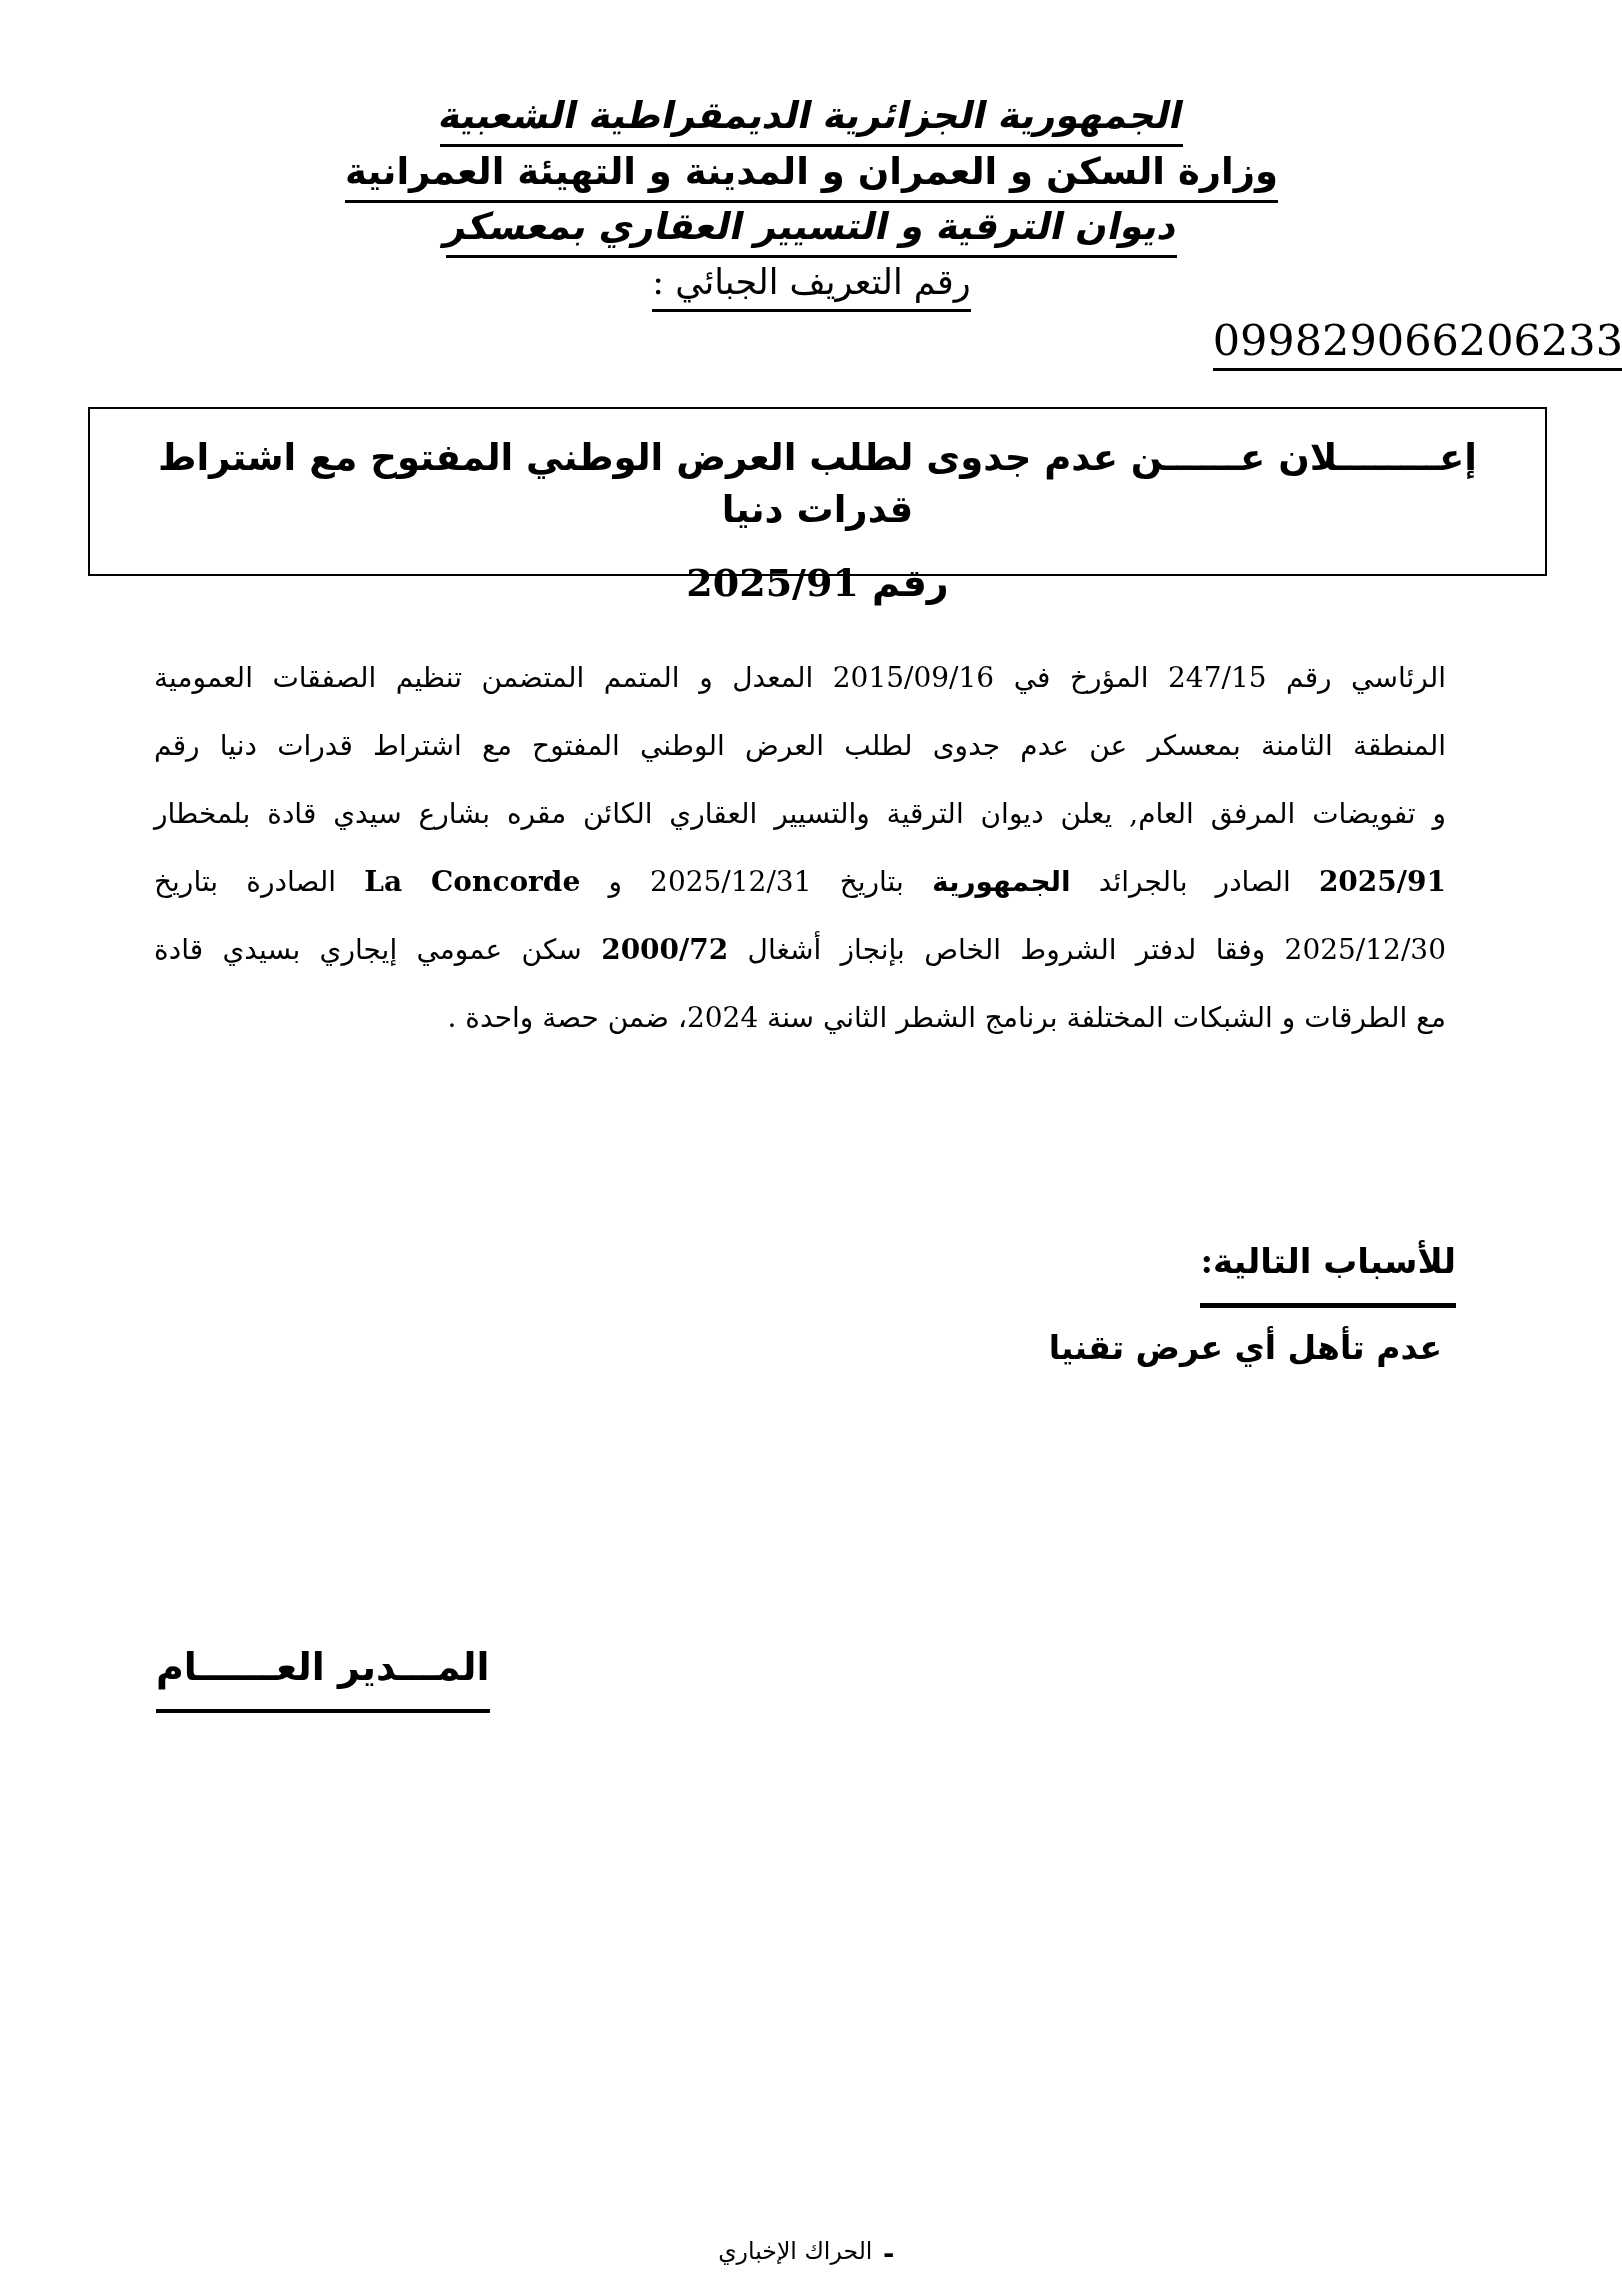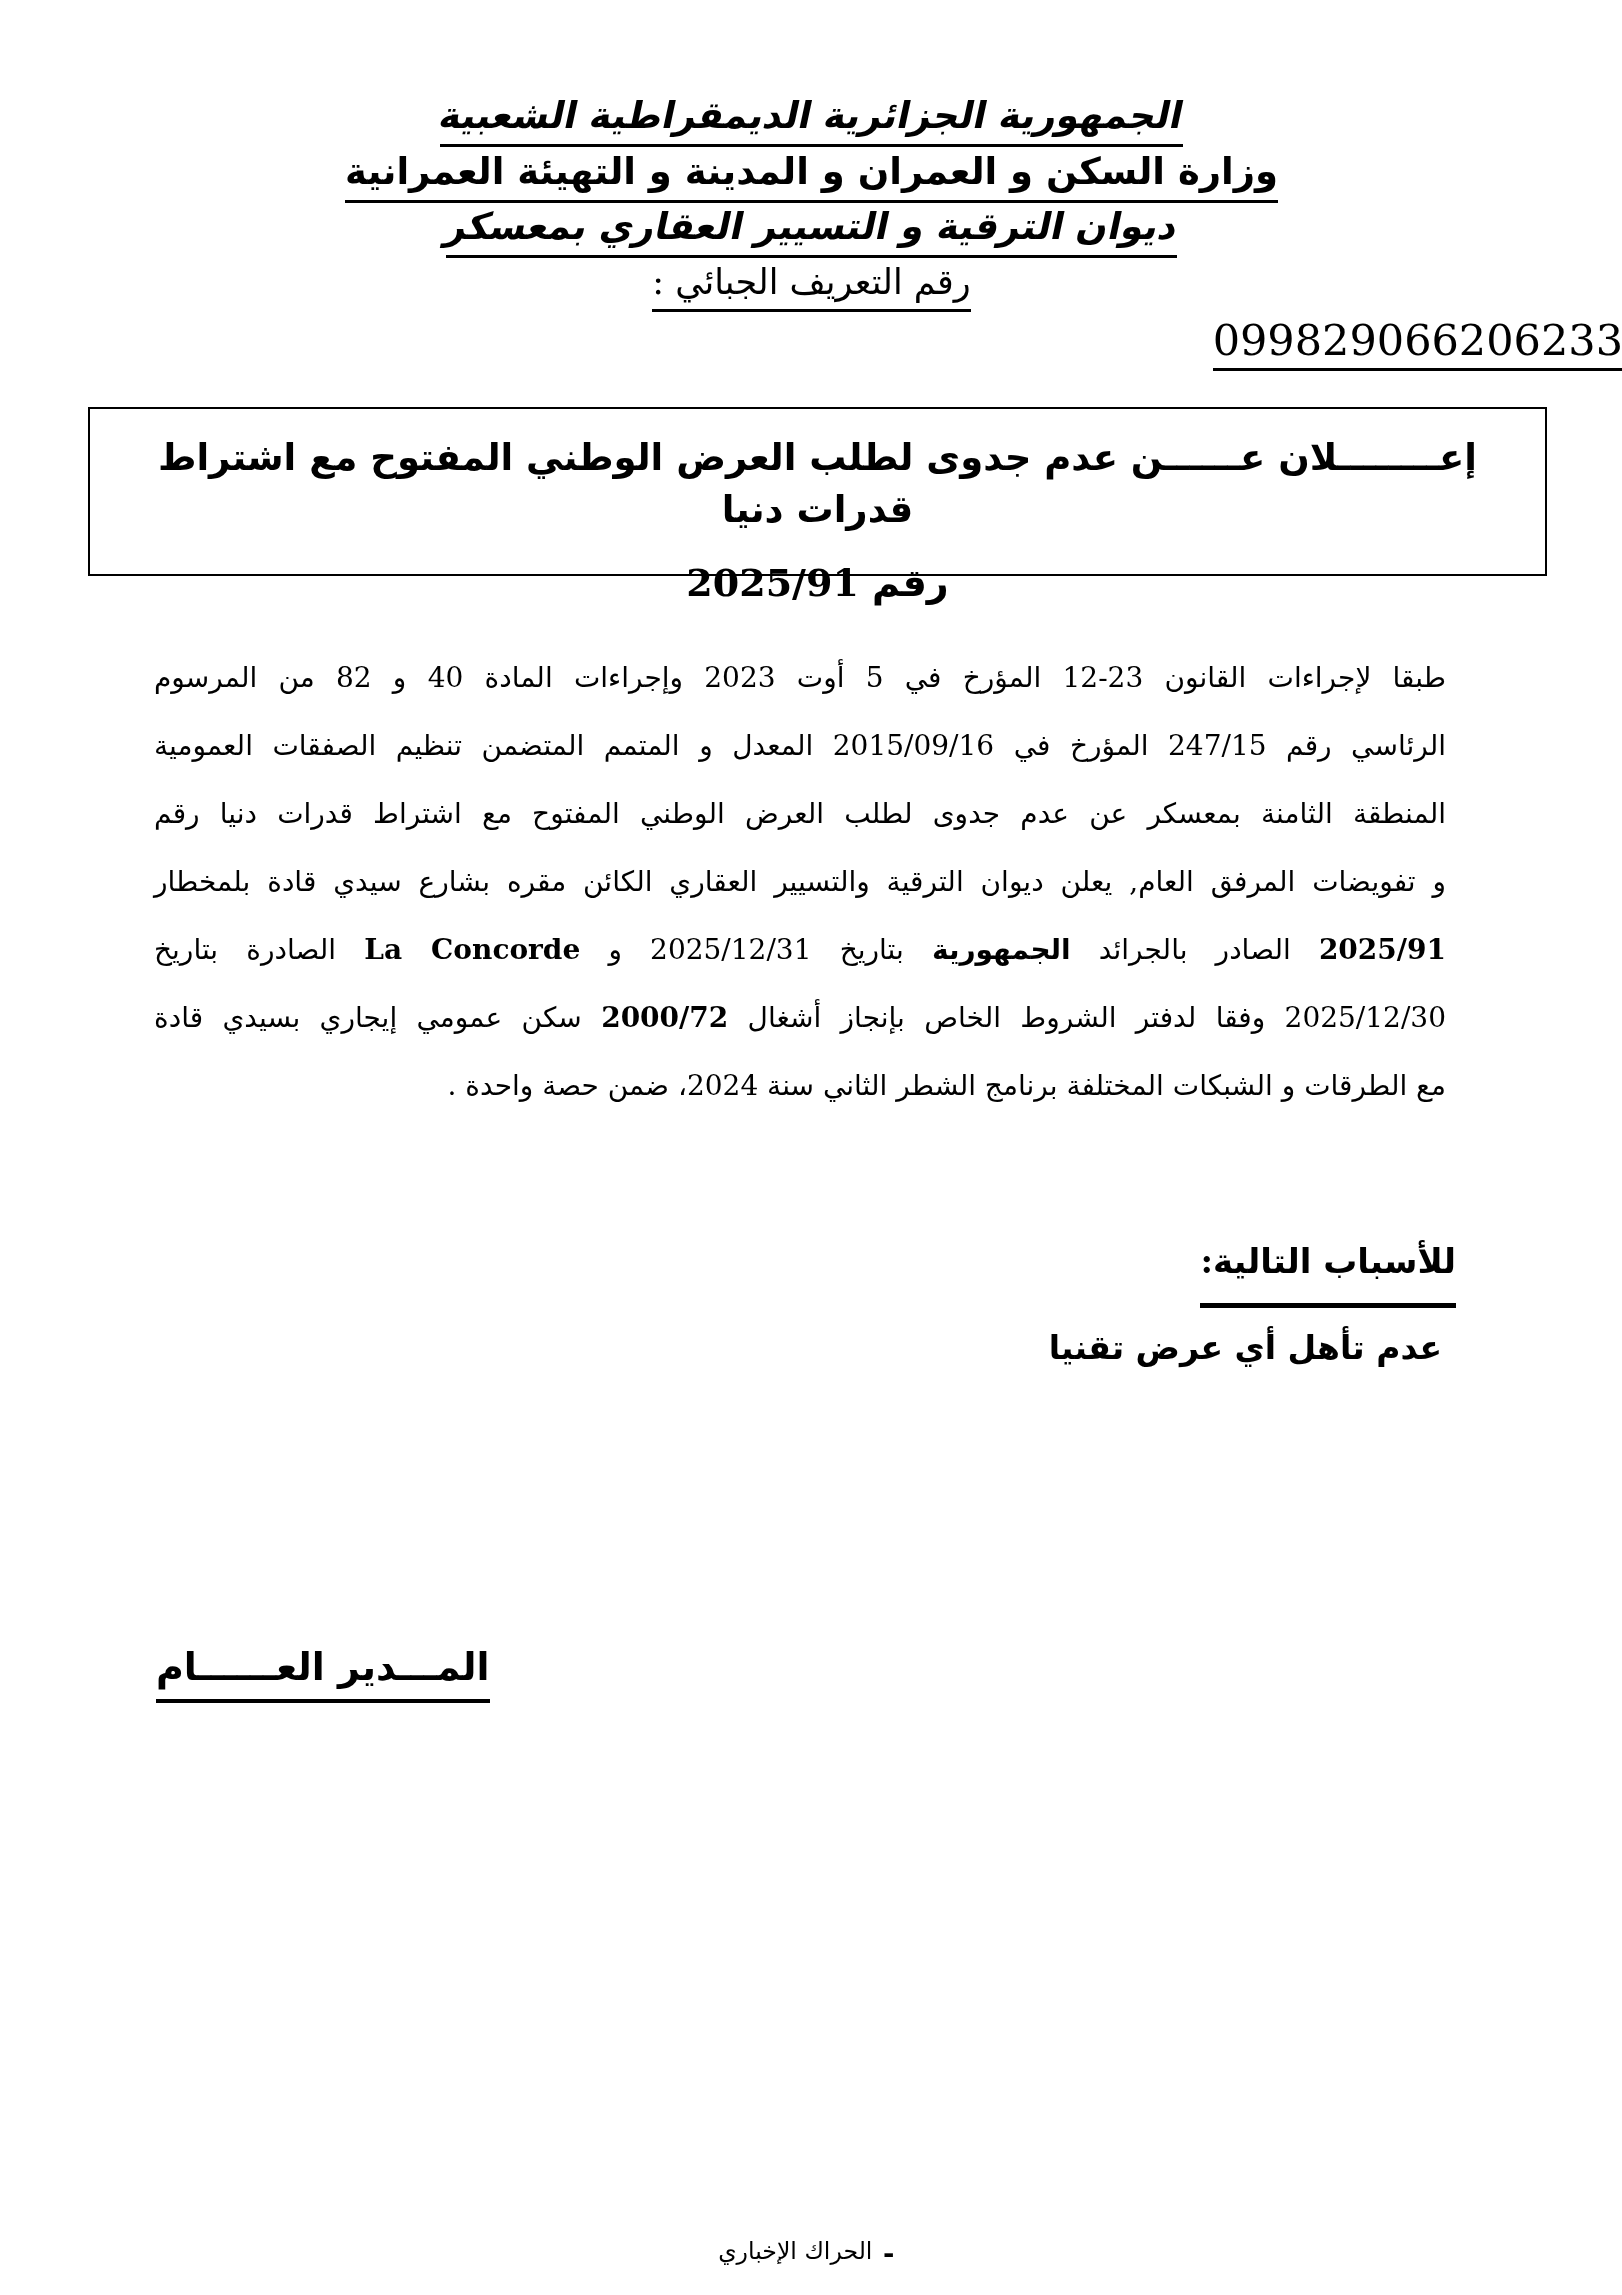--- a/index.html
+++ b/index.html
@@ -44,21 +44,21 @@
   .seg-bold { font-weight: bold; }
 
   
   .reasons-heading { position: absolute; right: 167px; top: 1241px; font-size: 34px; font-weight: bold; direction: rtl; }
   .reasons-heading .u { border-bottom-width: 5.2px; padding-bottom: 22px; }
   .reason-list { position: absolute; right: 181px; top: 1322px; font-size: 33px; direction: rtl; text-align: right; }
   .reason-item { line-height: 52px; font-weight: bold; }
 
   
   .director { position: absolute; left: 156px; top: 1644px; font-size: 38px; font-weight: bold; direction: rtl; }
-  .director .u { border-bottom-width: 4.6px; padding-bottom: 10px; }
+  .director .u { border-bottom-width: 4.6px; padding-bottom: 20px; }
 
   
   .footer {
     position: absolute; left: 0; top: 2237px; width: 1623px;
     display: flex; justify-content: center; align-items: flex-start;
     direction: ltr;
   }
   .f-ar  { font-size: 23.6px; }
   .f-sep { font-size: 27.5px; font-weight: bold; margin: 0 10.5px; }
   .f-en  { font-size: 30px; font-weight: bold; font-family: "DejaVu Sans", sans-serif; letter-spacing: -0.7px; }
@@ -81,21 +81,20 @@
 <div class="row tax-num">
   <span class="u">099829066206233</span>
 </div>
 
 <div class="notice-box">
   <div class="notice-title-1">إعــــــــلان عــــــن عدم جدوى لطلب العرض الوطني المفتوح مع اشتراط قدرات دنيا</div>
   <div class="notice-title-2">رقم 2025/91</div>
 </div>
 
 <div class="body-par">
-    <div class="body-line"><span>طبقا لإجراءات القانون 23-12 المؤرخ في 5 أوت 2023 وإجراءات المادة 40 و 82 من المرسوم</span></div>
     <div class="body-line"><span>الرئاسي رقم 247/15 المؤرخ في 2015/09/16 المعدل و المتمم المتضمن تنظيم الصفقات العمومية</span></div>
     <div class="body-line"><span>المنطقة الثامنة بمعسكر عن عدم جدوى لطلب العرض الوطني المفتوح مع اشتراط قدرات دنيا رقم</span></div>
     <div class="body-line"><span>و تفويضات المرفق العام, يعلن ديوان الترقية والتسيير العقاري الكائن مقره بشارع سيدي قادة بلمخطار</span></div>
     <div class="body-line"><span class="seg-bold">2025/91</span><span> الصادر بالجرائد </span><span class="seg-bold">الجمهورية</span><span> بتاريخ 2025/12/31 و </span><span class="seg-bold">La Concorde</span><span> الصادرة بتاريخ</span></div>
     <div class="body-line"><span>2025/12/30 وفقا لدفتر الشروط الخاص بإنجاز أشغال </span><span class="seg-bold">2000/72</span><span> سكن عمومي إيجاري بسيدي قادة</span></div>
     <div class="body-line last"><span>مع الطرقات و الشبكات المختلفة برنامج الشطر الثاني سنة 2024، ضمن حصة واحدة .</span></div>
   </div>
 
 <div class="reasons-heading">
   <span class="u">للأسباب التالية:</span>

